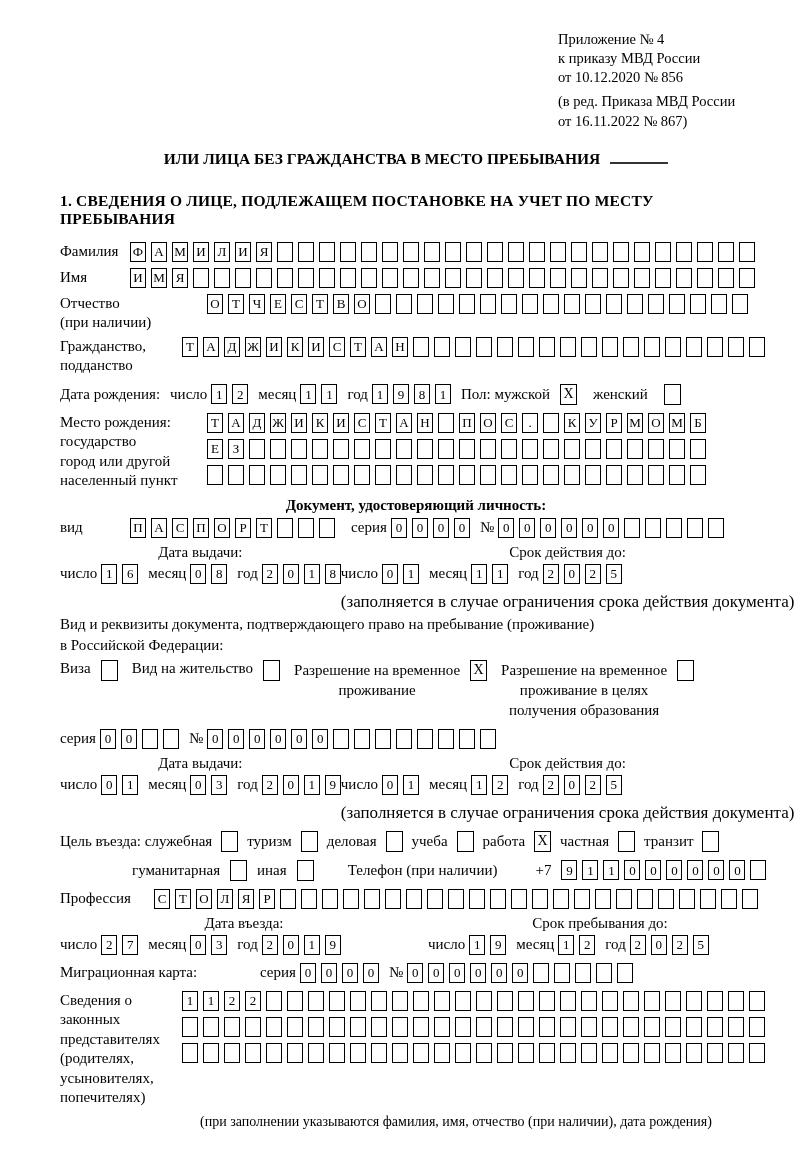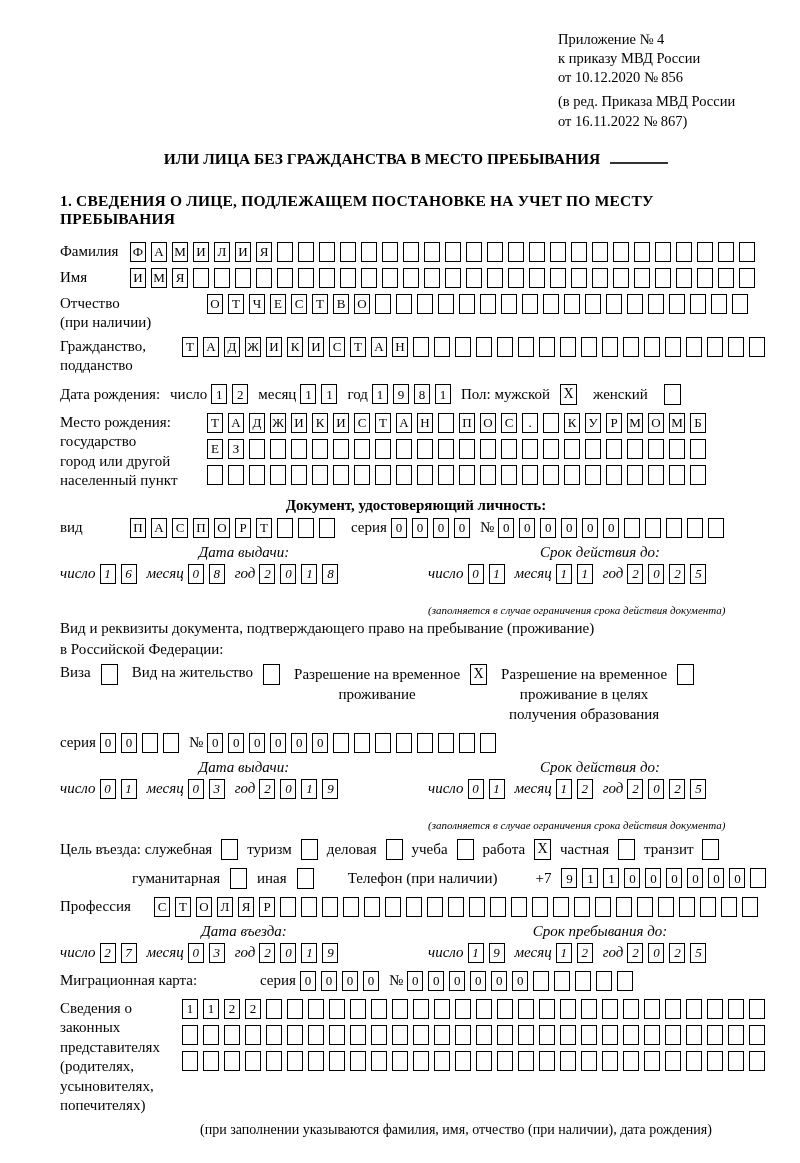--- a/index.html
+++ b/index.html
@@ -18,26 +18,26 @@
   .w122{width:122px;}
   .w147{width:147px;}
   .cells{display:flex;gap:5px;flex-wrap:nowrap;}
   .cell{flex:0 0 16px;width:16px;height:20px;box-sizing:border-box;border:1.6px solid #000;
         display:flex;align-items:center;justify-content:center;font-size:13px;line-height:1;}
   .cb{flex:0 0 17px;width:17px;height:21px;box-sizing:border-box;border:1.6px solid #000;
       display:inline-flex;align-items:center;justify-content:center;font-size:14px;}
   .stack{display:flex;flex-direction:column;gap:6px;}
   .dlbl{margin:0 4px 0 10px;}
   .dlbl:first-child{margin-left:0;}
-  .datecols{display:flex;margin-top:6px;font-style:italic;}
+  .datecols{display:flex;margin-top:6px;}
   .dcol-l{width:368px;}
   .dcol-r{flex:1;}
   .dhead{text-align:center;margin-bottom:3px;}
   .drow{display:flex;align-items:center;}
-  .dnote{font-size:11px;text-align:left;margin-top:20px;white-space:nowrap;}
+  .dnote{font-size:17px;text-align:left;margin-top:8px;white-space:nowrap;}
   .mt4{margin-top:4px;}.mt6{margin-top:6px;}.mt8{margin-top:8px;}.mt14{margin-top:14px;}
   .optwrap{display:flex;align-items:flex-start;gap:10px;}
   .optlines{text-align:center;line-height:1.35;}
   .gap10{margin-left:10px;}.gap16{margin-left:16px;}
   .center-note{font-size:14px;margin-top:6px;margin-left:140px;}
   .nowrap{white-space:nowrap;}
 </style>
 </head>
 <body>
 

